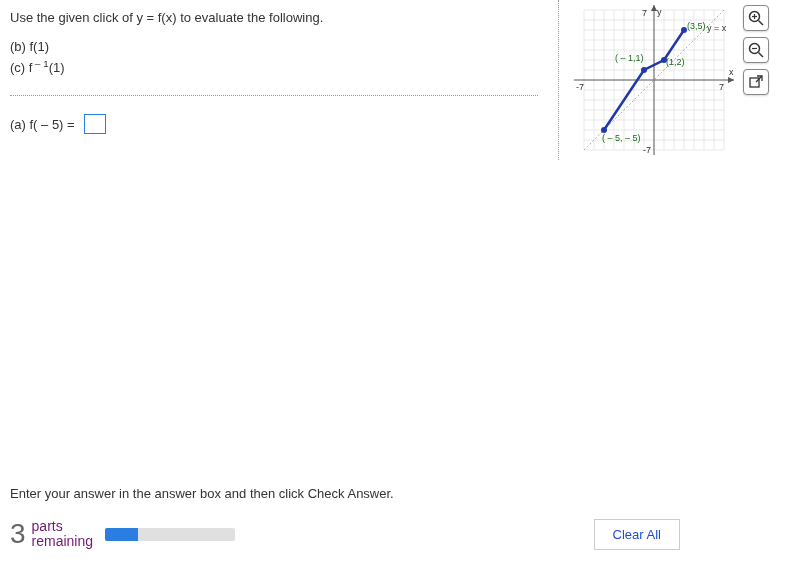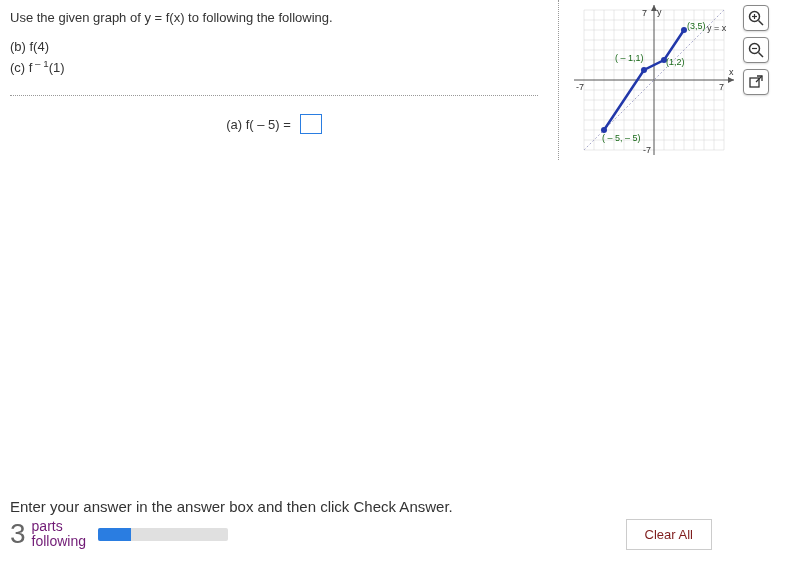--- a/index.html
+++ b/index.html
@@ -3,49 +3,49 @@
 <meta charset="utf-8">
 <style>
 * { box-sizing: border-box; margin: 0; padding: 0; }
 body { font-family: Arial, sans-serif; font-size: 13px; color: #333; width: 788px; height: 565px; position: relative; background: #fff; }
 .main { display: flex; }
 .left-col { flex: 1; padding: 10px 20px 10px 10px; }
 .right-col { width: 230px; border-left: 1px dotted #999; padding: 5px 5px 5px 10px; display: flex; }
 .instruction { margin-bottom: 12px; }
 .parts-list div { line-height: 1.5; }
 .divider { border-top: 1px dotted #999; margin: 18px 0; }
-.answer-line { display: flex; align-items: center; gap: 9px; justify-content: center; }
+.answer-line { display: flex; align-items: center; gap: 9px; }
 .answer-box { width: 22px; height: 20px; border: 1px solid #2a7de1; background: #fff; }
 .graph-wrap { position: relative; width: 170px; height: 150px; }
 .graph-bg { position: absolute; inset: 0; }
 .graph-bg .grid line { stroke: #d0d0d0; stroke-width: 0.5; }
 .graph-bg .axis line { stroke: #555; stroke-width: 1; }
 .tools { display: flex; flex-direction: column; gap: 6px; margin-left: 4px; }
 .tool-btn { width: 26px; height: 26px; border: 1px solid #888; border-radius: 4px; background: #fff; display: flex; align-items: center; justify-content: center; cursor: pointer; box-shadow: 0 1px 2px rgba(0,0,0,0.15); }
 .tool-btn svg { width: 16px; height: 16px; }
 .footer { position: absolute; bottom: 15px; left: 10px; right: 10px; }
-.footer-text { margin-bottom: 3px; font-size: 15px; }
+.footer-text { margin-bottom: 17px; font-size: 13px; }
 .footer-bar { display: flex; align-items: center; }
 .parts-count { font-size: 28px; color: #666; margin-right: 6px; font-weight: 300;}
 .parts-label { font-size: 14px; color: #701a75; line-height: 1.1; margin-right: 12px; }
 .progress { width: 130px; height: 13px; background: #e0e0e0; border-radius: 2px; overflow: hidden; }
 .progress-fill { height: 100%; background: #2a7de1; }
-.clear-btn { margin-left: auto; margin-right: 66px; padding: 7px 18px; border: 1px solid #ccc; background: #fff; color: #7f1d1d; font-size: 13px; cursor: pointer; }
+.clear-btn { margin-left: auto; margin-right: 98px; padding: 7px 18px; border: 1px solid #ccc; background: #fff; color: #1d4ed8; font-size: 13px; cursor: pointer; }
 .sup { font-size: 0.75em; vertical-align: super; }
 .glabel { font-size: 9px; fill: #333; }
 .coordlabel { font-size: 9px; fill: #1a6a1a; }
 </style>
 </head>
 <body>
 
 <div class="main">
   <div class="left-col">
-    <div class="instruction">Use the given graph of y = f(x) to following the following.</div>
+    <div class="instruction">Use the given click of y = f(x) to evaluate the following.</div>
     <div class="parts-list">
-      <div>(b) f(4)</div>
+      <div>(b) f(1)</div>
       <div><span>(c) f</span><span class="sup"> – 1</span><span>(1)</span></div>
     </div>
     <div class="divider"></div>
     <div class="answer-line">
       <span>(a) f( – 5) =</span>
       <input class="answer-box" value="" style="">
     </div>
   </div>
 
   <div class="right-col">
@@ -137,20 +137,20 @@
     </div>
   </div>
 </div>
 
 <div class="footer">
   <div class="footer-text">Enter your answer in the answer box and then click Check Answer.</div>
   <div class="footer-bar">
     <span class="parts-count">3</span>
     <span class="parts-label">
       <span>parts</span><br>
-      <span>following</span>
+      <span>remaining</span>
     </span>
     <div class="progress">
       <div class="progress-fill" style="width: 25%;"></div>
     </div>
     <button class="clear-btn">Clear All</button>
   </div>
 </div>
 
 </body></html>

